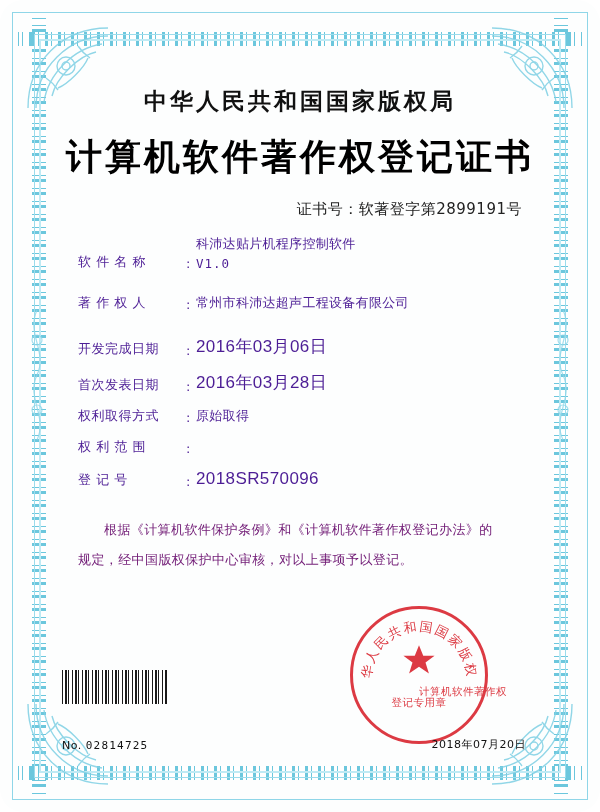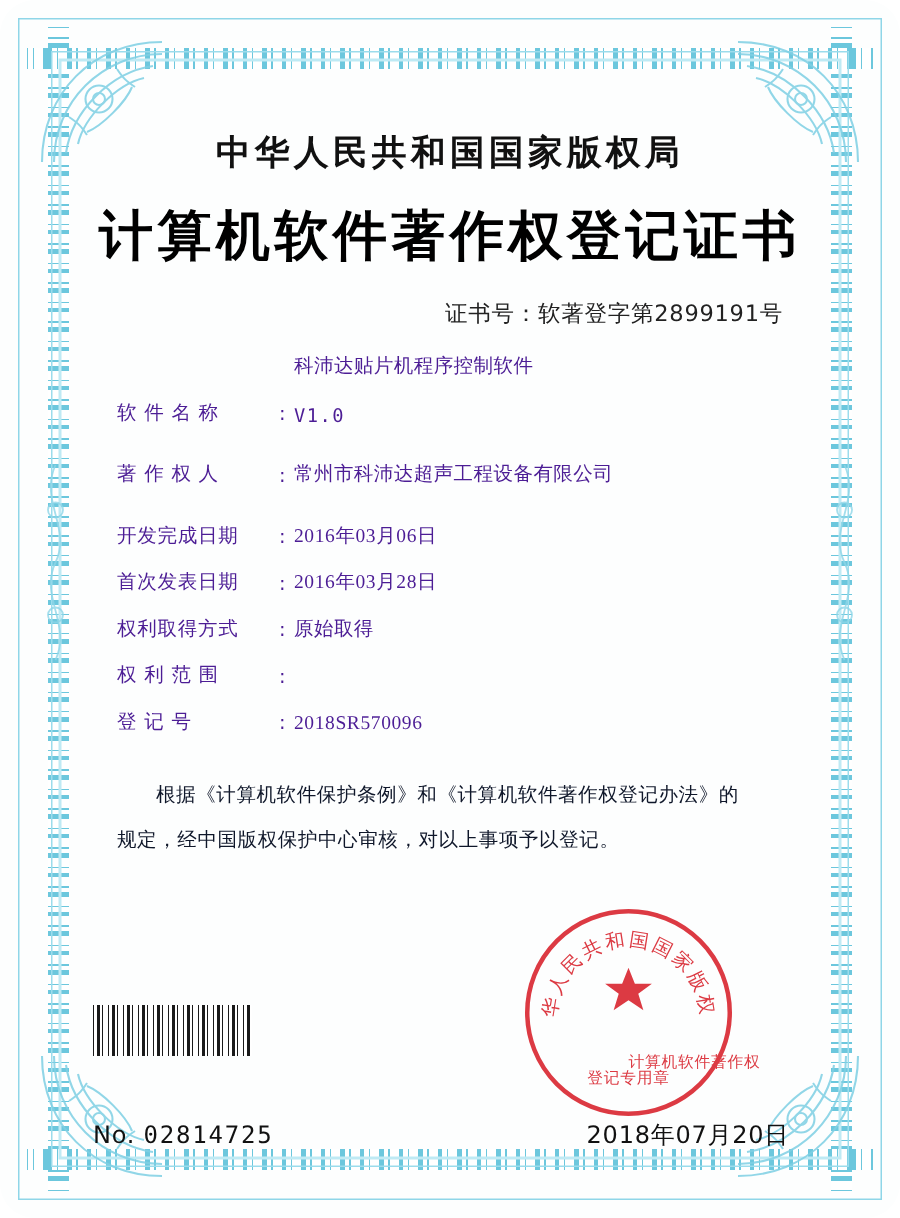--- a/index.html
+++ b/index.html
@@ -166,41 +166,41 @@
   .field-colon {
     flex: 0 0 10px;
     text-align: left;
   }
   .field-value {
     flex: 1 1 auto;
     letter-spacing: 0.3px;
   }
   .field-value .sub {
     display: block;
-    margin-top: 16px;
+    margin-top: 3px;
     font-family: "DejaVu Sans Mono", "Liberation Mono", monospace;
     font-size: 12.5px;
     letter-spacing: 1px;
   }
 
   .gap-block { height: 10px; }
 
   .mono {
-    font-family: Liberation Serif, serif;
-    font-size: 13px;
+    font-family: Liberation Sans, sans-serif;
+    font-size: 17px;
     letter-spacing: 0.4px;
   }
 
   .statement {
     margin-top: 26px;
     padding-left: 26px;
     padding-right: 16px;
     font-size: 13px;
     line-height: 30px;
-    color: #0f172a;
+    color: #701a75;
     letter-spacing: 0.4px;
     text-align: justify;
   }
   .statement .indent { display: inline-block; width: 26px; }
 
   
   .barcode {
     position: absolute;
     left: 62px;
     bottom: 108px;
@@ -251,33 +251,33 @@
   .seal-line1, .seal-line2 {
     position: absolute;
     left: 0;
     width: 132px;
     text-align: center;
     font-family: "DejaVu Sans", "Liberation Sans", sans-serif;
     font-size: 10.5px;
     color: #d8202a;
     letter-spacing: 0.5px;
   }
-  .seal-line1 { top: 92px; padding-left: 44px; }
-  .seal-line2 { top: 103px; }
+  .seal-line1 { top: 76px; padding-left: 44px; }
+  .seal-line2 { top: 87px; }
 
   
   .bottom-row {
     position: absolute;
     left: 52px;
     right: 52px;
-    bottom: 44px;
+    bottom: 60px;
     display: flex;
     justify-content: space-between;
-    align-items: flex-start;
-    font-size: 16px;
+    align-items: flex-end;
+    font-size: 11px;
     color: #111;
   }
   .doc-no {
     font-family: "DejaVu Sans", "Liberation Sans", sans-serif;
     letter-spacing: 0.5px;
     padding-left: 10px;
   }
   .doc-no .num {
     font-family: "DejaVu Sans Mono", "Liberation Mono", monospace;
     letter-spacing: 1.2px;

